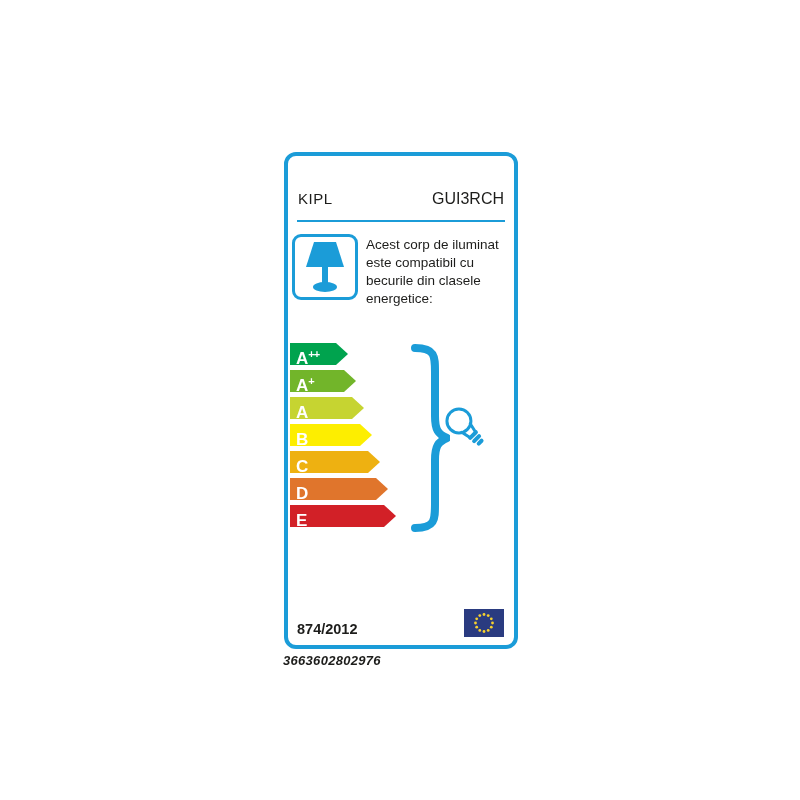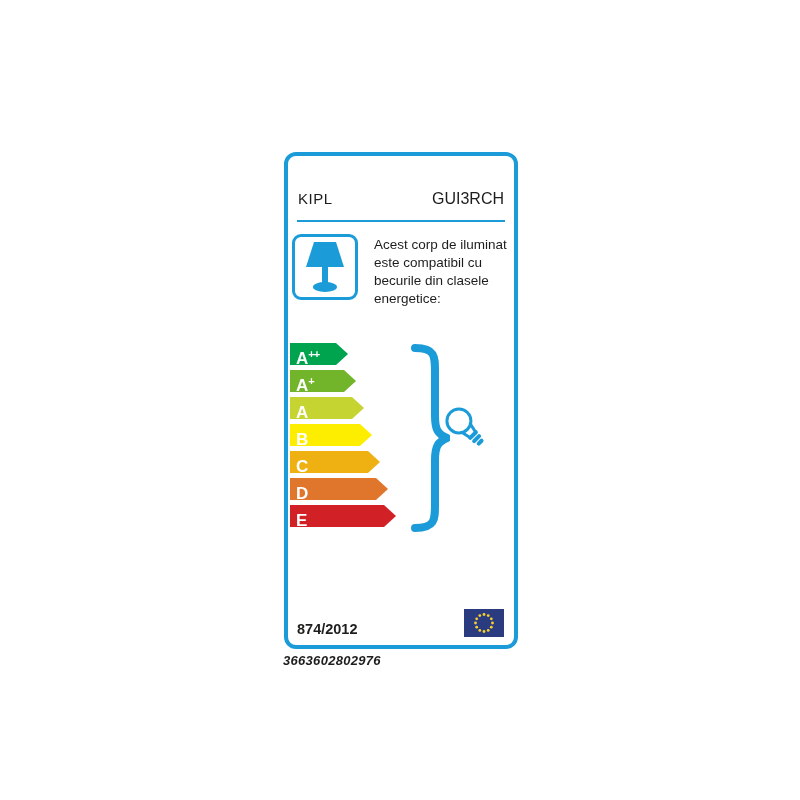--- a/index.html
+++ b/index.html
@@ -20,21 +20,21 @@
 
   .divider { height: 2px; background: var(--accent, #1b9cd8); margin: 12px 9px 0 9px; }
 
   .pictogram-row { display: flex; margin: 12px 6px 0 4px; }
   .lamp-frame {
     width: 66px; height: 66px; flex: 0 0 66px;
     border: 3px solid var(--accent, #1b9cd8); border-radius: 9px;
     display: flex; align-items: center; justify-content: center; background: #ffffff;
   }
   .desc {
-    margin-left: 16px; margin-top: 2px; font-size: 13.5px; line-height: 18px;
+    margin-left: 8px; margin-top: 2px; font-size: 13.5px; line-height: 18px;
     color: #1d1d1b; white-space: pre-line;
   }
 
   .arrows-zone { position: relative; margin: 35px 0 0 2px; height: 190px; }
   .arrow-row { display: flex; height: 22px; margin-bottom: 5px; }
   .arrow-row .bar {
     height: 22px; color: #ffffff; font-weight: bold; font-size: 17px;
     line-height: 22px; padding-left: 6px;
   }
   .arrow-row .bar .sup { font-size: 11px; vertical-align: 6px; letter-spacing: -1px; }

